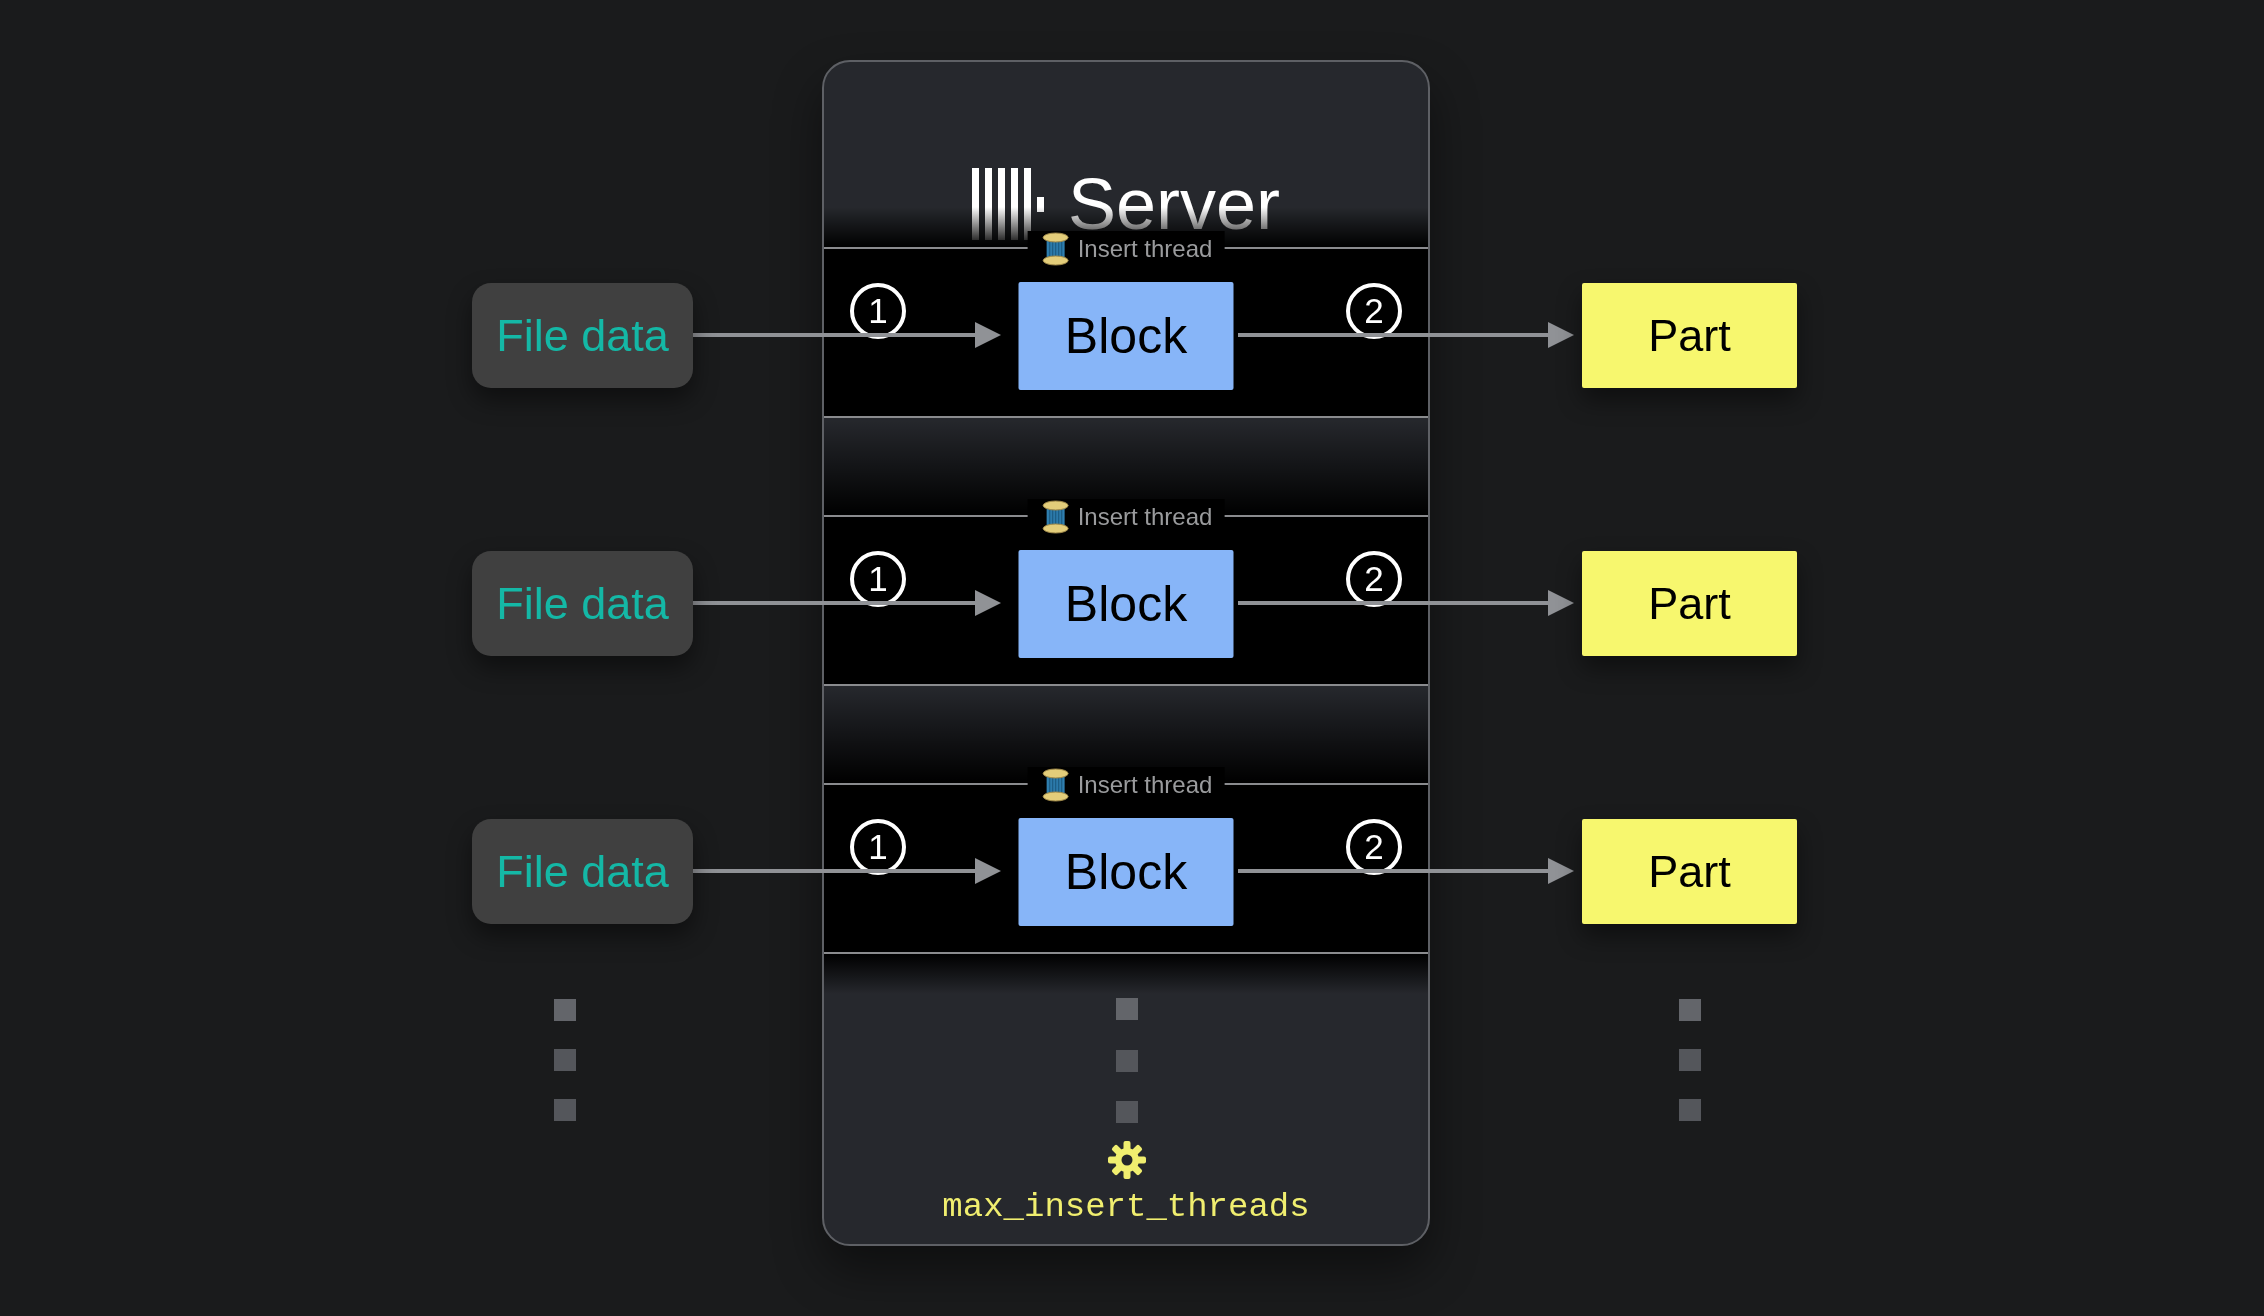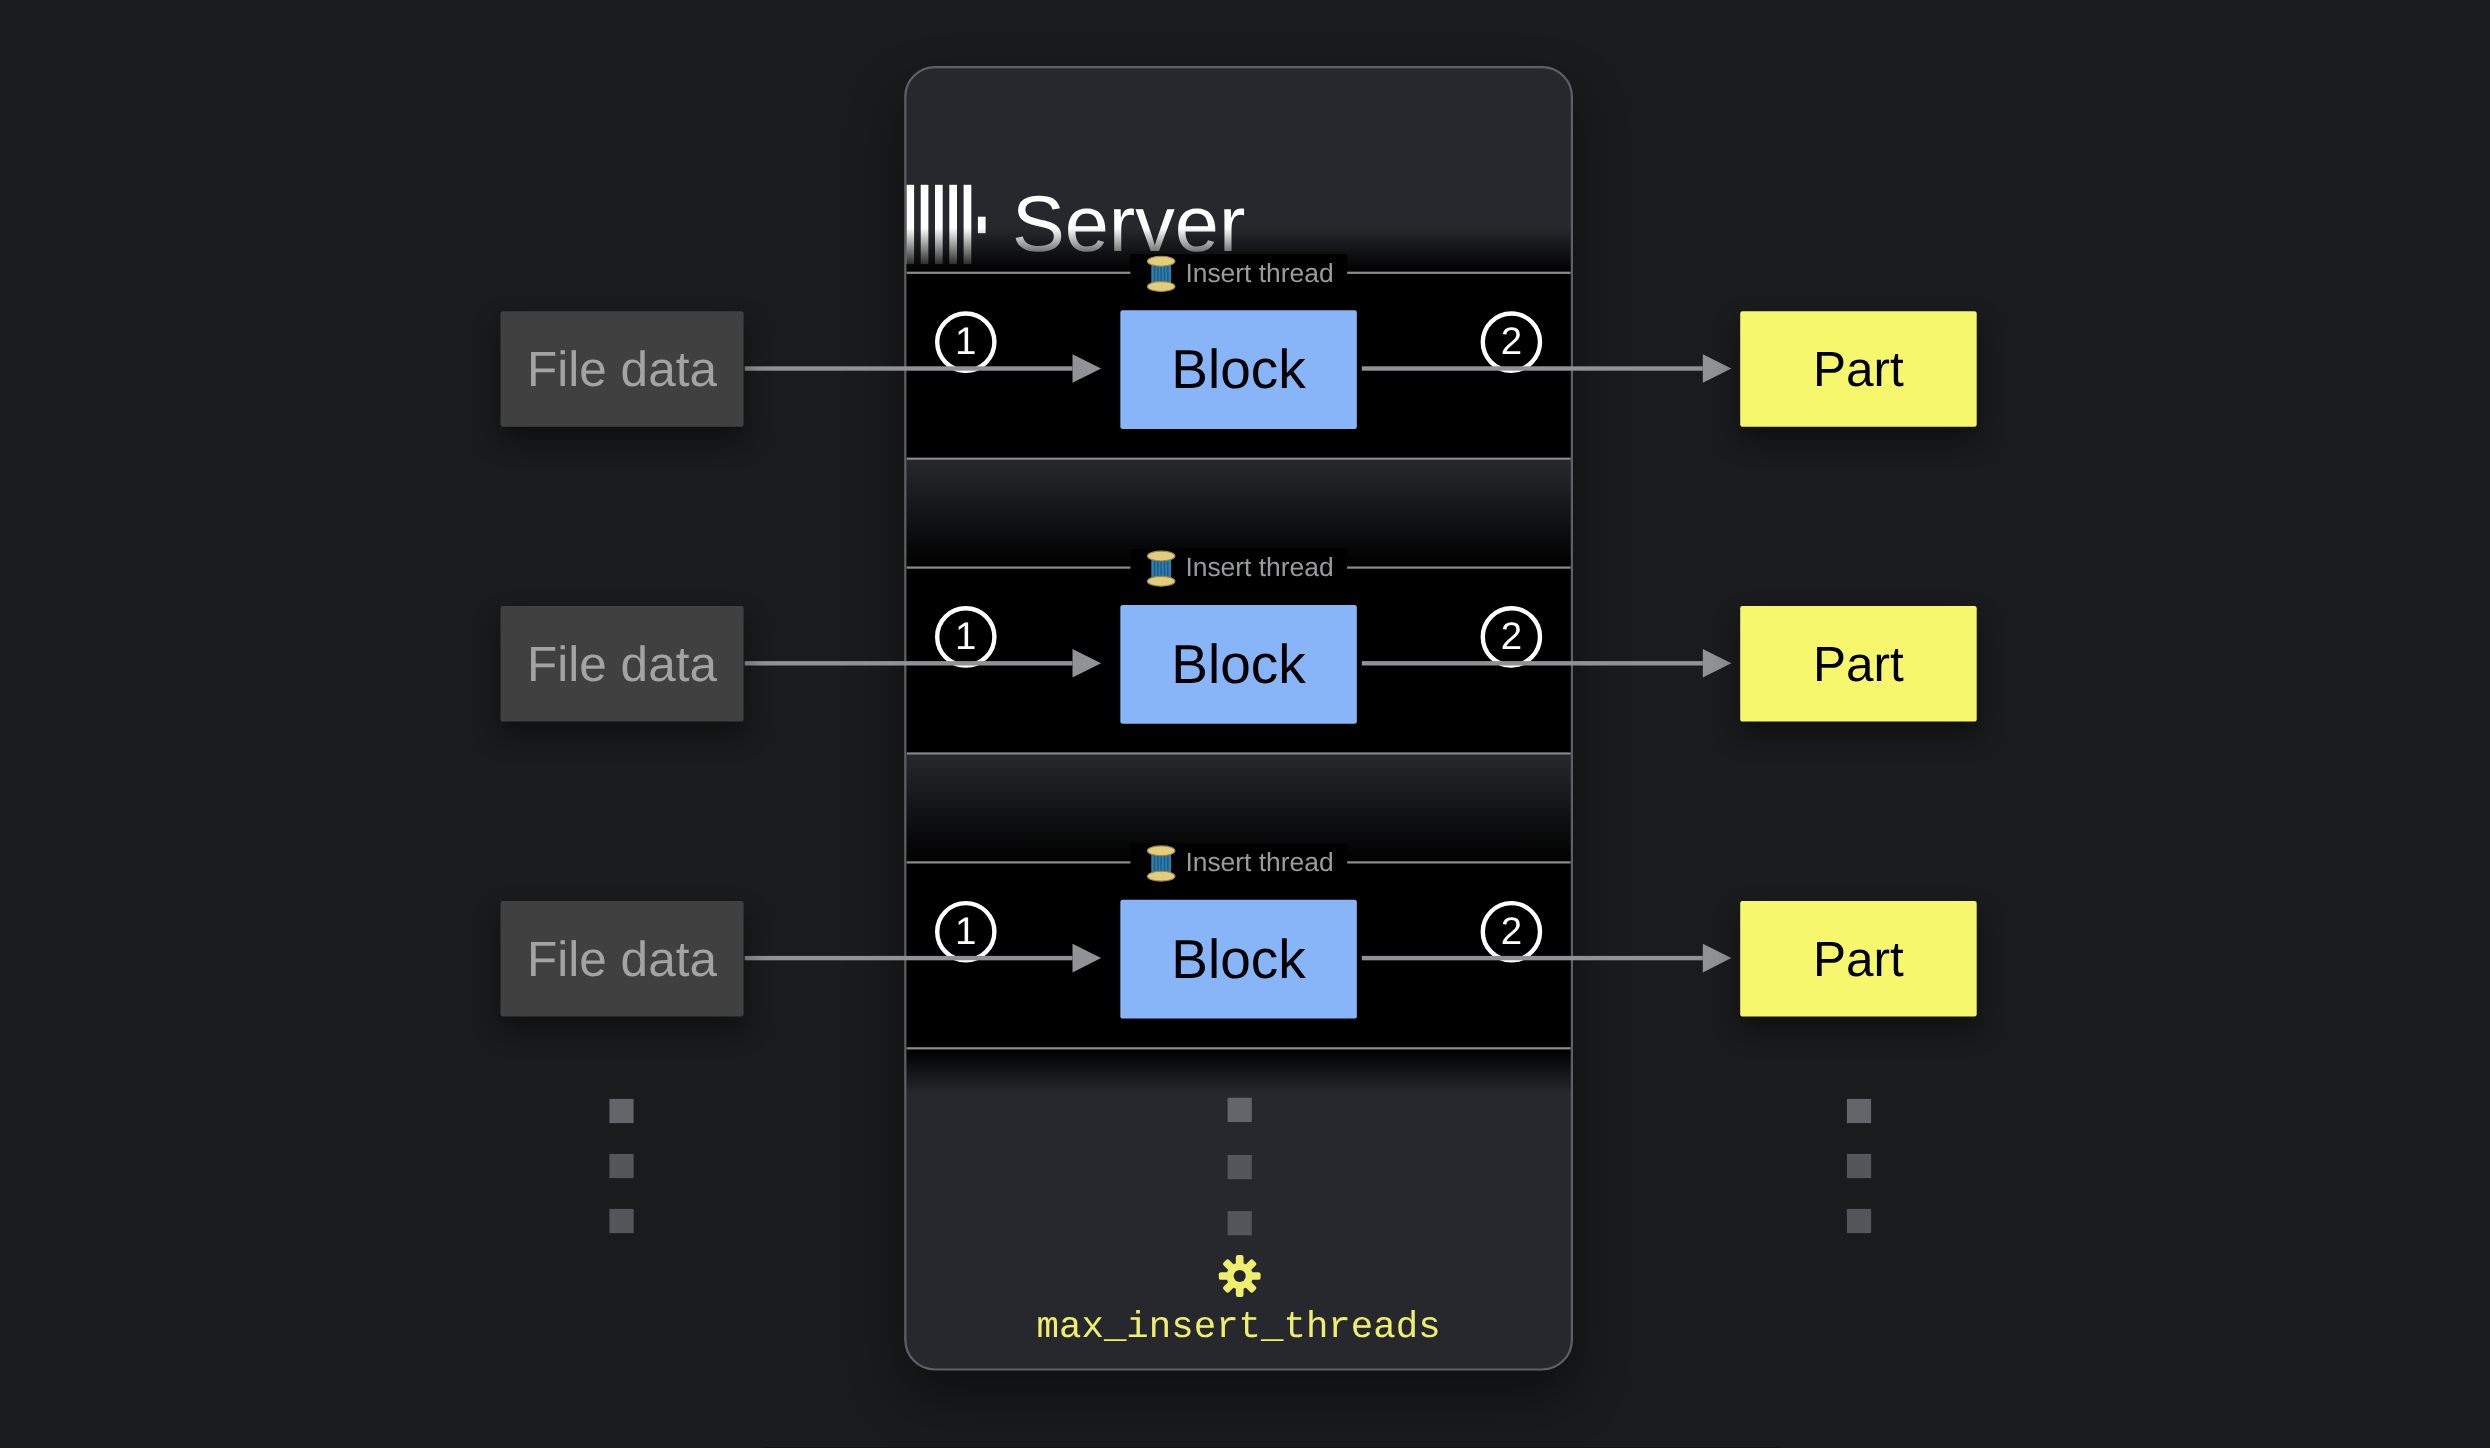--- a/index.html
+++ b/index.html
@@ -17,21 +17,21 @@
     position:absolute; left:822px; top:60px;
     width:608px; height:1186px;
     background:#26282d;
     border:2px solid #5e6065;
     border-radius:28px;
     overflow:hidden;
     box-shadow:0 24px 48px rgba(0,0,0,.45);
   }
   .server-header {
     position:absolute; top:100px; left:0; width:100%; height:84px;
-    display:flex; align-items:center; justify-content:flex-start; gap:24px;
+    display:flex; align-items:center; justify-content:center; gap:24px;
   }
   .ch-logo { display:flex; align-items:center; gap:6px; height:72px; }
   .ch-logo .bar { width:7px; height:72px; background:#ffffff; }
   .ch-logo .dot { width:7px; height:15px; background:#ffffff; }
   .server-title { color:#ffffff; font-size:72px; line-height:1; }
 
   .fade-to-black { position:absolute; left:0; width:100%;
     background:linear-gradient(to bottom, rgba(0,0,0,0), #000); }
   .fade-from-black { position:absolute; left:0; width:100%;
     background:linear-gradient(to bottom, #000, rgba(0,0,0,0)); }
@@ -70,21 +70,21 @@
   }
 
   
   .file-box, .part-box {
     position:absolute; width:221px; height:105px;
     display:flex; align-items:center; justify-content:center;
     font-size:45px; border-radius:2px;
     box-shadow:0 12px 24px rgba(0,0,0,.45);
     z-index:6;
   }
-  .file-box { left:455px; background:#404040; color:#a3a3a3; }
+  .file-box { left:472px; background:#404040; color:#14b8a6;border-radius:19px; }
   .part-box { left:1582px; width:215px; background:#f7f76e; color:#000000; }
 
   
   .arrow { position:absolute; height:4px; background:#909296; z-index:5; }
   .arrow::after {
     content:""; position:absolute; right:-26px; top:-11px;
     width:0; height:0;
     border-left:26px solid #909296;
     border-top:13px solid transparent;
     border-bottom:13px solid transparent;

